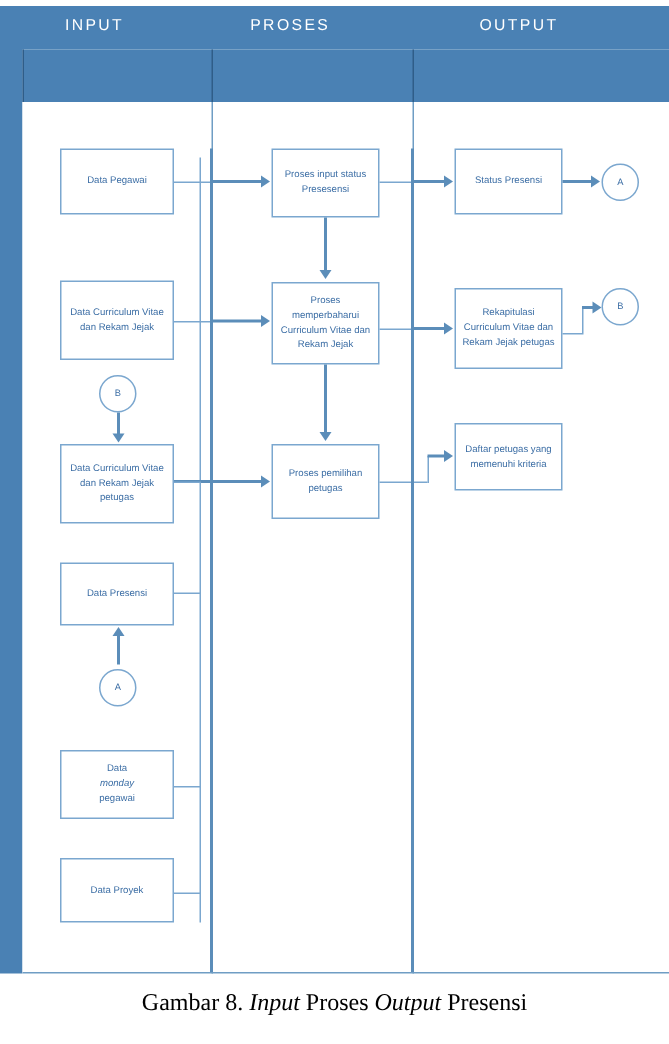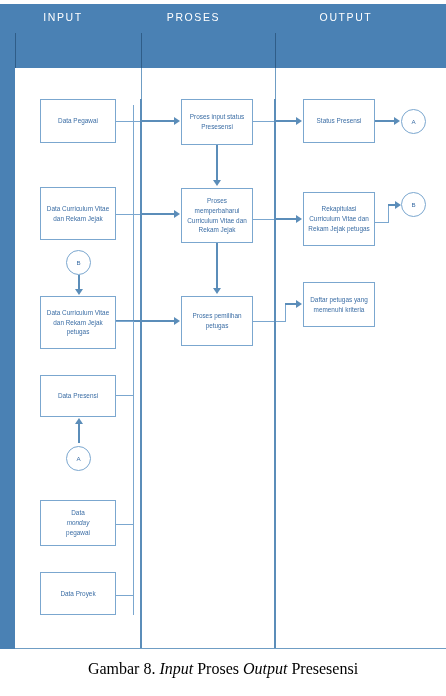--- a/index.html
+++ b/index.html
@@ -322,16 +322,16 @@
 
   </div>
 
   <div class="canvas-bottom"></div>
 
   <div class="caption">
     <span>Gambar 8.</span>
     <em>Input</em>
     <span>Proses</span>
     <em>Output</em>
-    <span>Presesensi</span>
+    <span>Presensi</span>
   </div>
 
 </div>
 
 </body></html>

